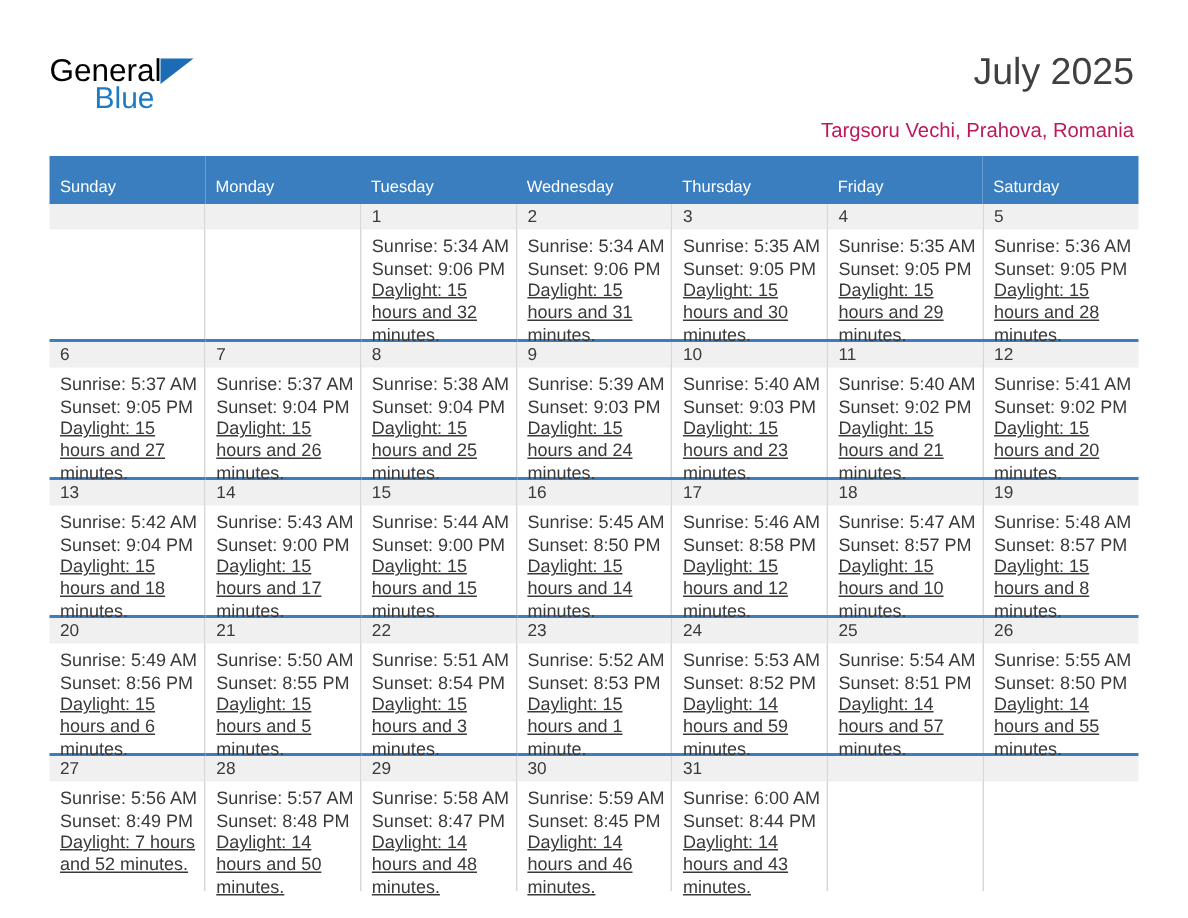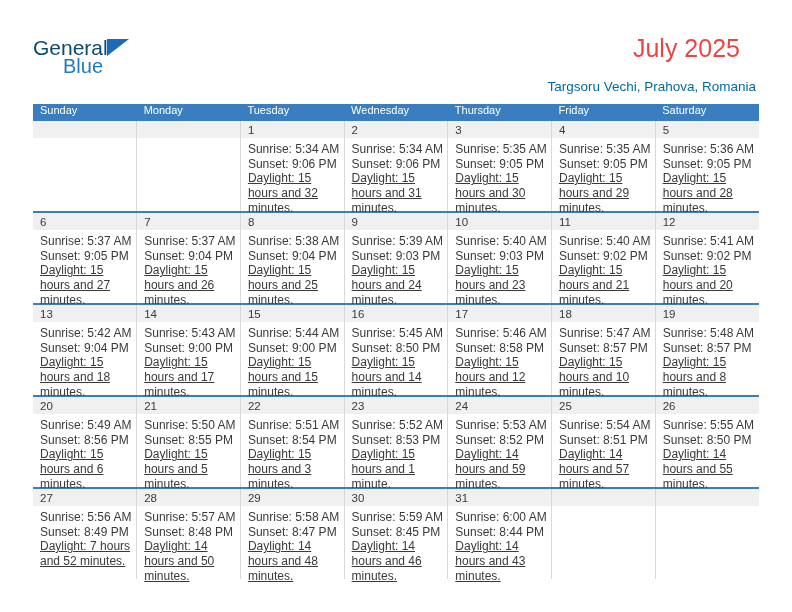--- a/index.html
+++ b/index.html
@@ -32,21 +32,21 @@
     left: 33px;
     top: 36px;
     width: 180px;
     height: 50px;
   }
   .logo-general {
     position: absolute;
     left: 0;
     top: 0;
     font-size: 21px;
-    color: #0c4a6e;
+    color: #000000;
     letter-spacing: 0px;
     font-family: "Liberation Sans", sans-serif;
   }
   .logo-triangle {
     position: absolute;
     left: 74px;
     top: 3px;
     width: 0;
     height: 0;
     border-left: 22px solid #1b6cb5;
@@ -55,53 +55,53 @@
   .logo-blue {
     position: absolute;
     left: 30px;
     top: 19px;
     font-size: 20px;
     color: #1f7ac4;
     font-family: "Liberation Sans", sans-serif;
   }
   .title {
     position: absolute;
-    right: 52px;
+    right: 36px;
     top: 34px;
     font-size: 25px;
-    color: #ef4444;
+    color: #404040;
     text-align: left;
     white-space: nowrap;
   }
   .subtitle {
     position: absolute;
     right: 36px;
     top: 79px;
     font-size: 13.5px;
-    color: #0369a1;
+    color: #be185d;
     text-align: right;
     white-space: nowrap;
   }
 
   
   .calendar {
     position: absolute;
     left: 33px;
     top: 104px;
     width: 726px;
     border-collapse: collapse;
     table-layout: fixed;
   }
   .calendar th {
     background: #3a7ebf;
     color: #ffffff;
     font-size: 11px;
     font-weight: normal;
     text-align: left;
-    padding: 0 0 5px 7px;
+    padding: 15px 0 5px 7px;
     height: 12px;
     border: none;
     vertical-align: middle;
   }
   .calendar td {
     width: 103.71px;
     height: 90px;
     vertical-align: top;
     padding: 0;
     border-right: 1px solid #d8d8d8;

